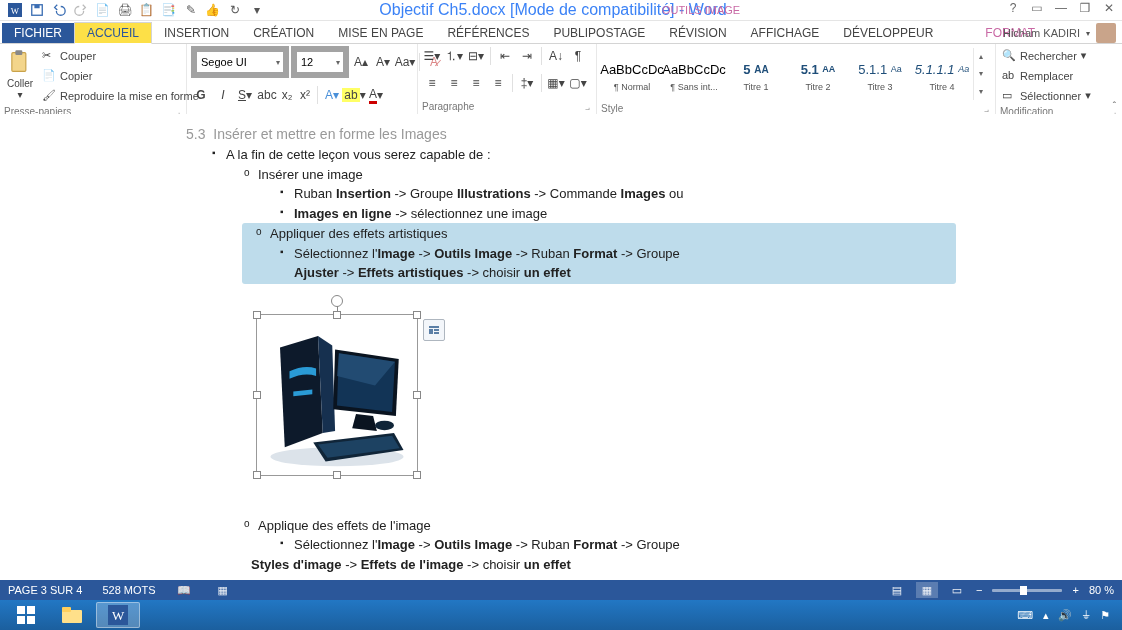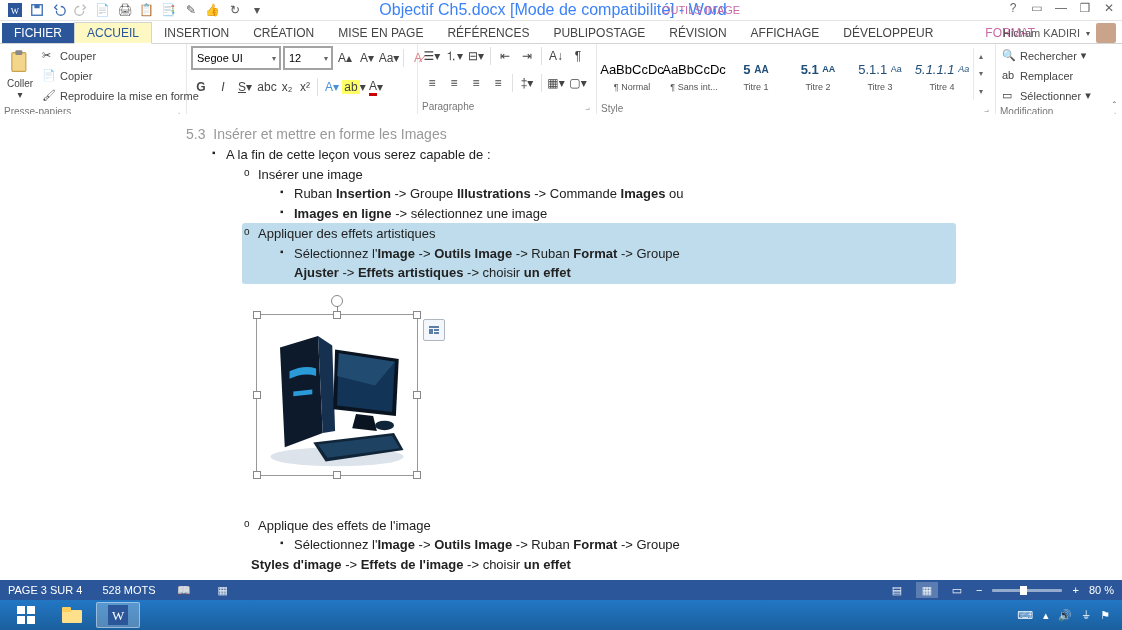--- a/index.html
+++ b/index.html
@@ -7,37 +7,37 @@
   .qat .qicon{width:18px;height:18px;display:flex;align-items:center;justify-content:center;color:#555;font-size:12px;margin:0 2px;cursor:pointer}
   .qat .qicon svg{width:14px;height:14px}
   .title-center{position:absolute;left:0;right:16px;text-align:center;color:#3b82f6;font-size:16px;pointer-events:none}
   .title-contextual{position:absolute;left:0;right:0;text-align:center;pointer-events:none}
   .title-contextual span{color:#c969a5;font-size:11px;margin-left:280px}
   .winctrl{position:absolute;right:4px;top:0;display:flex;gap:6px}
   .winctrl .wc{width:18px;height:16px;display:flex;align-items:center;justify-content:center;color:#666;font-size:12px;cursor:pointer}
   .tabs{height:22px;background:#fff;display:flex;align-items:flex-end;padding-left:2px;border-bottom:1px solid #d4d4d4;position:relative}
   .tab{padding:3px 12px;font-size:12px;color:#444;cursor:pointer;text-transform:uppercase}
   .tab.file{background:#2b579a;color:#fff}
-  .tab.active{color:#2b579a;border:1px solid #d4d4d4;border-bottom:1px solid #fff;background:#fef9c3;margin-bottom:-1px}
+  .tab.active{color:#2b579a;border:1px solid #d4d4d4;border-bottom:1px solid #fff;background:#fde047;margin-bottom:-1px}
   .tab.contextual{color:#c969a5}
   .user{position:absolute;right:6px;top:2px;display:flex;align-items:center;gap:6px;color:#555;font-size:11px}
   .avatar{width:20px;height:20px;background:#c9a48a;border-radius:2px}
   .ribbon{height:70px;background:#fff;display:flex;border-bottom:1px solid #d4d4d4;box-shadow:0 1px 2px rgba(0,0,0,.05)}
   .group{border-right:1px solid #e8e8e8;display:flex;flex-direction:column;justify-content:space-between;padding:2px 4px 0}
   .group-body{flex:1;display:flex;align-items:flex-start;gap:4px}
   .group-label{font-size:10px;color:#777;text-align:left;padding:1px 0 2px;position:relative}
   .group-label::after{content:"⌐";position:absolute;right:2px;bottom:0;font-size:8px;color:#888;transform:rotate(180deg)}
   .bigbtn{display:flex;flex-direction:column;align-items:center;justify-content:center;width:34px;padding:2px;cursor:pointer}
   .bigbtn .bigicon{width:28px;height:28px;display:flex;align-items:center;justify-content:center}
   .bigbtn .biglabel{font-size:10px;color:#444;text-align:center;line-height:11px;margin-top:2px}
   .stack{display:flex;flex-direction:column;gap:1px}
   .rowitem{display:flex;align-items:center;gap:4px;padding:0 2px;height:19px;font-size:11px;color:#444;cursor:pointer;white-space:nowrap}
   .rowitem svg,.rowitem .ic{width:14px;height:14px;flex-shrink:0}
   .fontrow{display:flex;align-items:center;gap:2px;margin-bottom:3px}
-  .combo{height:20px;border:2px solid #a3a3a3;background:#fff;display:flex;align-items:center;padding:0 16px 0 4px;font-size:11px;position:relative}
+  .combo{height:20px;border:6px solid #a3a3a3;background:#fff;display:flex;align-items:center;padding:0 16px 0 4px;font-size:11px;position:relative}
   .combo::after{content:"▾";position:absolute;right:3px;font-size:8px;color:#666}
   .iconbtn{width:20px;height:20px;display:flex;align-items:center;justify-content:center;cursor:pointer;color:#444;font-size:12px}
   .iconbtn.small{width:16px}
   .sep{width:1px;height:18px;background:#e0e0e0;margin:0 2px}
   .styles-gallery{display:flex;align-items:center;height:56px;gap:0}
   .style-item{width:58px;height:52px;border:1px solid transparent;display:flex;flex-direction:column;align-items:center;justify-content:center;cursor:pointer;padding:1px}
   .style-sample{font-size:13px;color:#000;height:26px;display:flex;align-items:center}
   .style-name{font-size:9px;color:#555;white-space:nowrap;overflow:hidden;max-width:56px}
   .gallery-more{width:14px;height:52px;border-left:1px solid #e8e8e8;display:flex;flex-direction:column}
   .gallery-more div{flex:1;display:flex;align-items:center;justify-content:center;font-size:8px;color:#666;cursor:pointer}
@@ -283,21 +283,21 @@
 
 <div class="page-area">
   <div class="page">
     <div class="heading"><span>5.3</span>&nbsp;&nbsp;<span>Insérer et mettre en forme les Images</span></div>
     <div class="bullet-l1">A la fin de cette leçon vous serez capable de :</div>
     <div class="bullet-l2">Insérer une image</div>
     <div class="bullet-l3"><span>Ruban </span><b>Insertion</b><span> -&gt; Groupe </span><b>Illustrations</b><span> -&gt; Commande </span><b>Images</b><span> ou</span></div>
     <div class="bullet-l3" style="margin-left:108px"><span style="margin-left:0"></span><b>Images en ligne</b><span> -&gt; sélectionnez une image</span></div>
 
     <div class="hlblock" style="margin-left:56px;padding-left:16px;padding-right:8px;border-radius:3px">
-      <div class="bullet-l2" style="margin-left:0">Appliquer des effets artistiques</div>
+      <div class="bullet-l2" style="margin-left:12px">Appliquer des effets artistiques</div>
       <div class="bullet-l3" style="margin-left:36px"><span>Sélectionnez l'</span><b>Image</b><span> -&gt; </span><b>Outils Image</b><span> -&gt; Ruban </span><b>Format</b><span> -&gt; Groupe</span></div>
       <div style="margin-left:36px"><b>Ajuster</b><span> -&gt; </span><b>Effets artistiques</b><span> -&gt; choisir </span><b>un effet</b></div>
     </div>
 
     <div class="img-frame">
       <svg class="pc-illus" viewBox="0 0 160 160">
         <ellipse cx="80" cy="145" rx="70" ry="10" fill="#dce3ea"></ellipse>
 
         <path d="M20 30 L60 18 L65 120 L25 135 Z" fill="#0d1a2b"></path>
         <path d="M60 18 L75 28 L78 118 L65 120 Z" fill="#16304f"></path>

